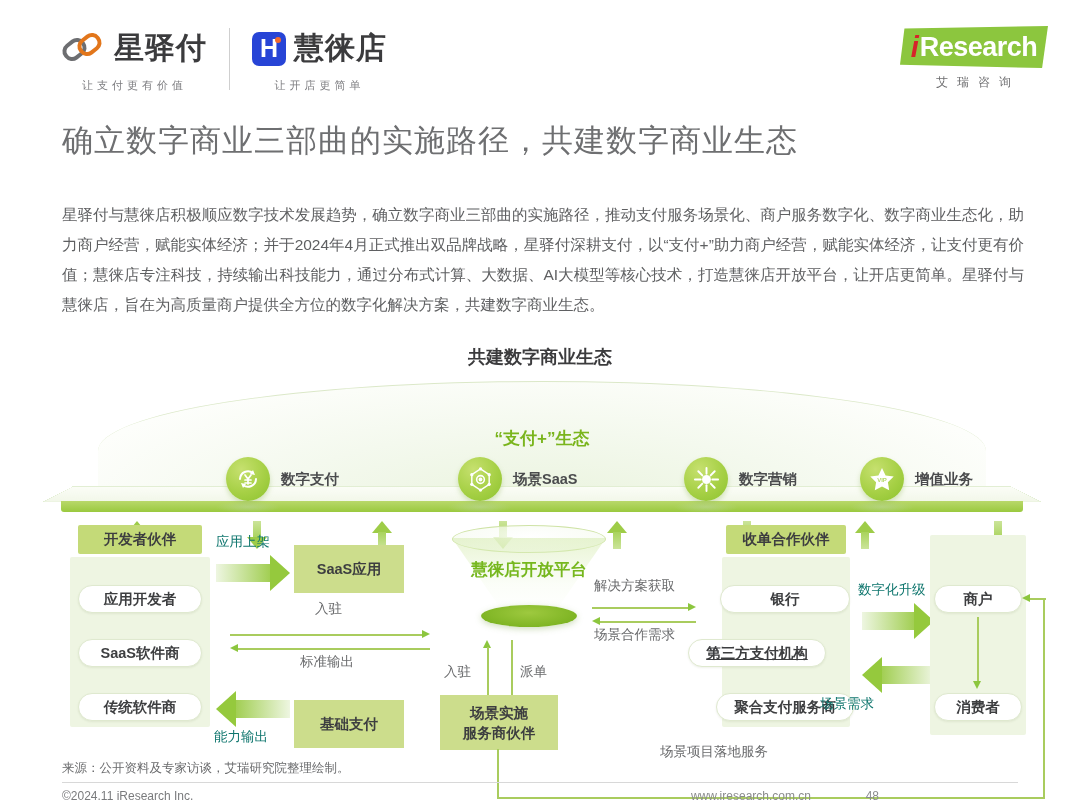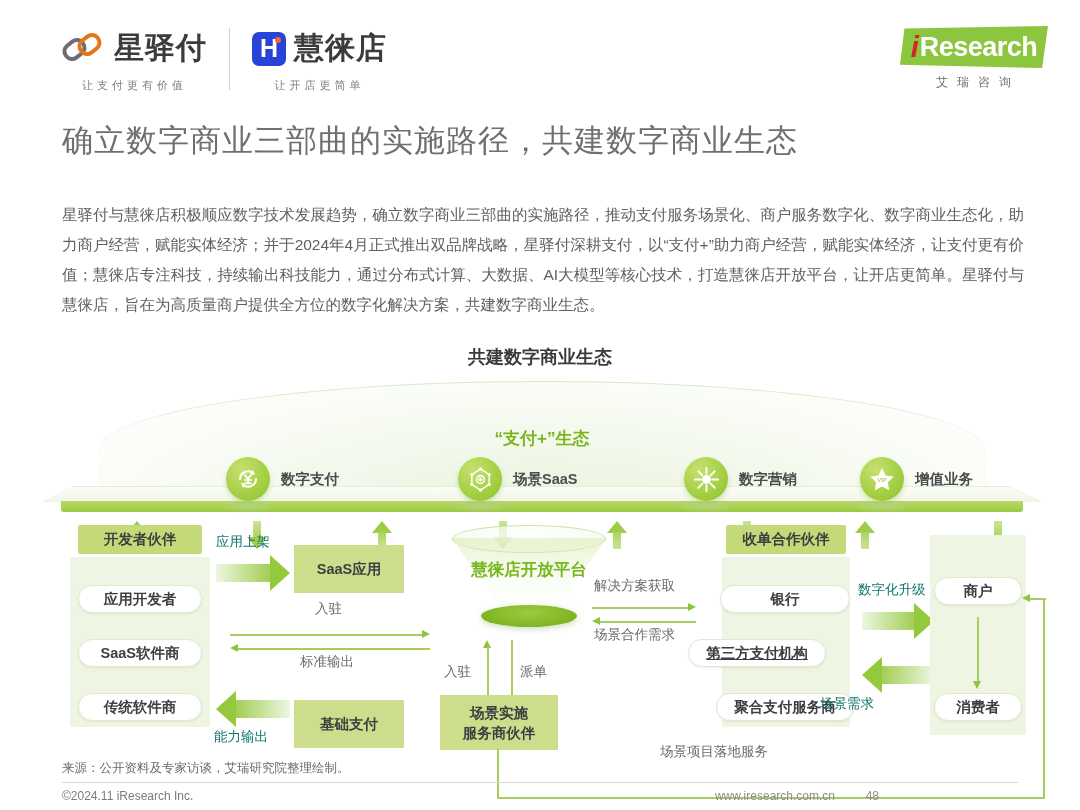--- a/index.html
+++ b/index.html
@@ -179,21 +179,21 @@
     font-size:16.5px; font-weight:bold; color:#76b71e;
   }
 
   
   .elbow { position:absolute; border:1.6px solid #a9cc5e; }
 
   
   .src { position:absolute; left:62px; top:760px; font-size:12.5px; color:#6a6b6d; }
   .rule { position:absolute; left:62px; top:782px; width:956px; height:1px; background:#d8d8d8; }
   .copy { position:absolute; left:62px; top:789px; font-size:12px; color:#7a7b7d; }
-  .site { position:absolute; right:84px; top:789px; font-size:12px; color:#8b8c8e; }
+  .site { position:absolute; right:108px; top:789px; font-size:12px; color:#8b8c8e; }
   .pgn  { position:absolute; right:40px; top:789px; font-size:12px; color:#8b8c8e; }
 </style>
 </head>
 <body>
 
 <div class="page">
 
   <div class="header">
     <div class="logo-block">
 
@@ -419,21 +419,21 @@
       <div class="body" style="width:54px;"></div>
         <div class="tip"></div>
     </div>
     <div class="fat left" style="left:862px; top:312px; width:72px; height:36px;">
       <div class="body" style="width:54px;"></div>
         <div class="tip"></div>
     </div>
     <div class="alabel gr" style="left:820px; top:350px;">场景需求</div>
 
     <div class="panel" style="left:930px; top:190px; width:96px; height:200px;"></div>
-    <div class="pill" style="left:934px; top:232px; width:88px; height:28px;">商户</div>
+    <div class="pill" style="left:934px; top:240px; width:88px; height:28px;">商户</div>
     <div class="pill" style="left:934px; top:348px; width:88px; height:28px;">消费者</div>
     <div class="thinv d" style="left:973px; top:272px; height:72px;">
         <div class="ln"></div>
         <div class="ar"></div>
       </div>
 
     <div class="elbow" style="left:497px; top:404px; width:1.6px; height:50px; border:none; background:#a9cc5e;"></div>
     <div class="elbow" style="left:497px; top:452px; width:548px; height:1.6px; border:none; background:#a9cc5e;"></div>
     <div class="elbow" style="left:1043px; top:253px; width:1.6px; height:200px; border:none; background:#a9cc5e;"></div>
     <div class="thin l" style="left:1022px; top:249px; width:24px;">

